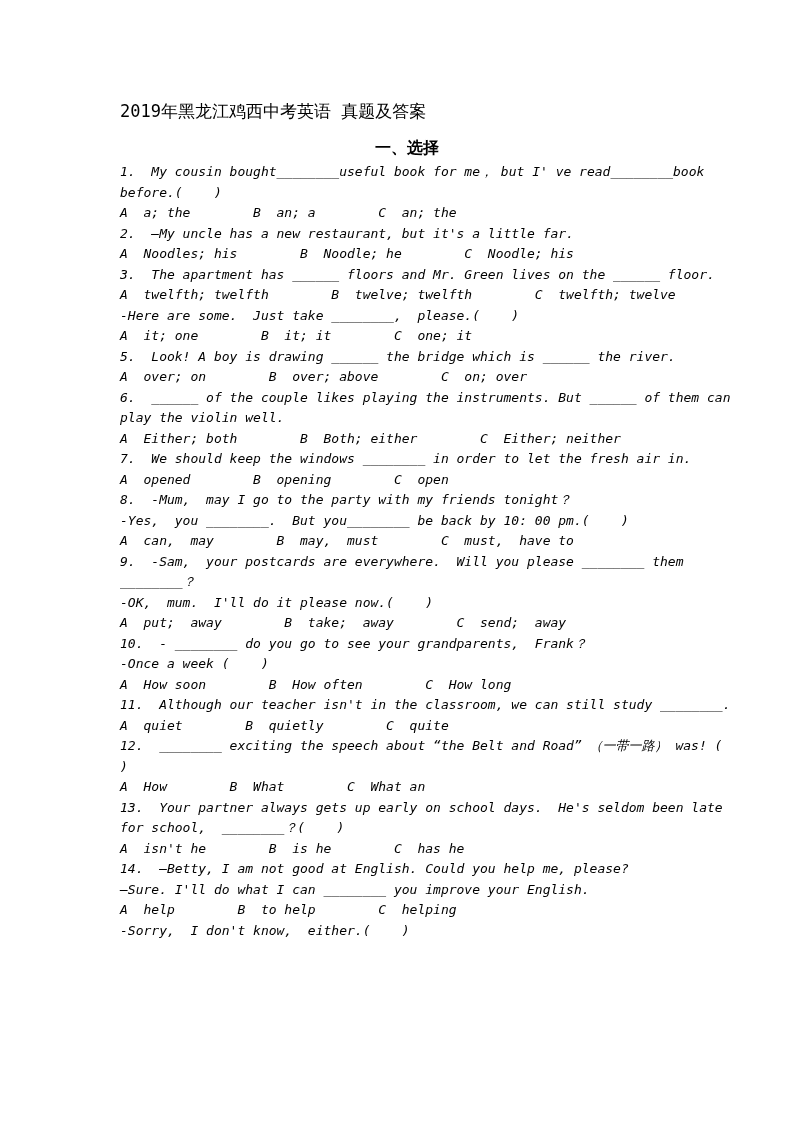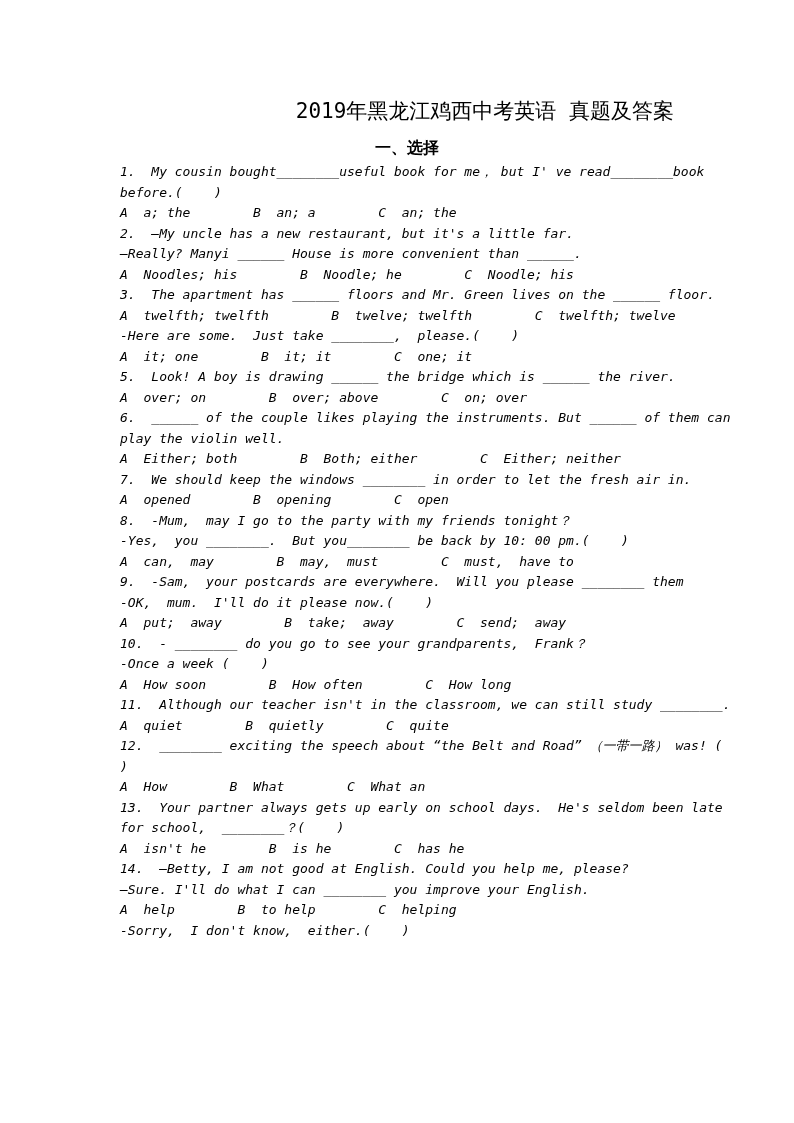--- a/index.html
+++ b/index.html
@@ -14,24 +14,24 @@
     background: #ffffff;
     box-sizing: border-box;
     padding: 96px 100px 0 120px;
     color: #000000;
     font-family: "DejaVu Sans Mono", "DejaVu Sans", monospace;
     overflow: hidden;
   }
   .title {
     margin: 0;
     width: 554px;
-    font-size: 21px;
+    font-size: 17px;
     font-weight: normal;
     line-height: 30px;
-    text-align: right;
+    text-align: left;
     white-space: nowrap;
     font-family: "DejaVu Sans Mono", "DejaVu Sans", monospace;
   }
   .section-heading {
     margin-top: 11px;
     font-size: 16px;
     font-weight: bold;
     line-height: 22px;
     white-space: pre;
     text-align: center;
@@ -50,37 +50,37 @@
 <body>
 
 <div class="page">
   <h1 class="title">2019年黑龙江鸡西中考英语 真题及答案</h1>
   <div class="section-heading">一、选择</div>
   <div class="doc-body" id="doc-body">
       <div class="line">1.  My cousin bought________useful book for me， but I' ve read________book</div>
       <div class="line">before.(    )</div>
       <div class="line">A  a; the        B  an; a        C  an; the</div>
       <div class="line">2.  —My uncle has a new restaurant, but it's a little far.</div>
-      <div class="line">—Really? Manyi ______ House is more convenient than ______.</div>
       <div class="line">A  Noodles; his        B  Noodle; he        C  Noodle; his</div>
       <div class="line">3.  The apartment has ______ floors and Mr. Green lives on the ______ floor.</div>
       <div class="line">A  twelfth; twelfth        B  twelve; twelfth        C  twelfth; twelve</div>
       <div class="line">-Here are some.  Just take ________,  please.(    )</div>
       <div class="line">A  it; one        B  it; it        C  one; it</div>
       <div class="line">5.  Look! A boy is drawing ______ the bridge which is ______ the river.</div>
       <div class="line">A  over; on        B  over; above        C  on; over</div>
       <div class="line">6.  ______ of the couple likes playing the instruments. But ______ of them can</div>
       <div class="line">play the violin well.</div>
       <div class="line">A  Either; both        B  Both; either        C  Either; neither</div>
       <div class="line">7.  We should keep the windows ________ in order to let the fresh air in.</div>
       <div class="line">A  opened        B  opening        C  open</div>
       <div class="line">8.  -Mum,  may I go to the party with my friends tonight？</div>
       <div class="line">-Yes,  you ________.  But you________ be back by 10: 00 pm.(    )</div>
       <div class="line">A  can,  may        B  may,  must        C  must,  have to</div>
       <div class="line">9.  -Sam,  your postcards are everywhere.  Will you please ________ them</div>
+      <div class="line">________？</div>
       <div class="line">-OK,  mum.  I'll do it please now.(    )</div>
       <div class="line">A  put;  away        B  take;  away        C  send;  away</div>
       <div class="line">10.  - ________ do you go to see your grandparents,  Frank？</div>
       <div class="line">-Once a week (    )</div>
       <div class="line">A  How soon        B  How often        C  How long</div>
       <div class="line">11.  Although our teacher isn't in the classroom, we can still study ________.</div>
       <div class="line">A  quiet        B  quietly        C  quite</div>
       <div class="line">12.  ________ exciting the speech about “the Belt and Road” （一带一路） was! (</div>
       <div class="line">)</div>
       <div class="line">A  How        B  What        C  What an</div>

